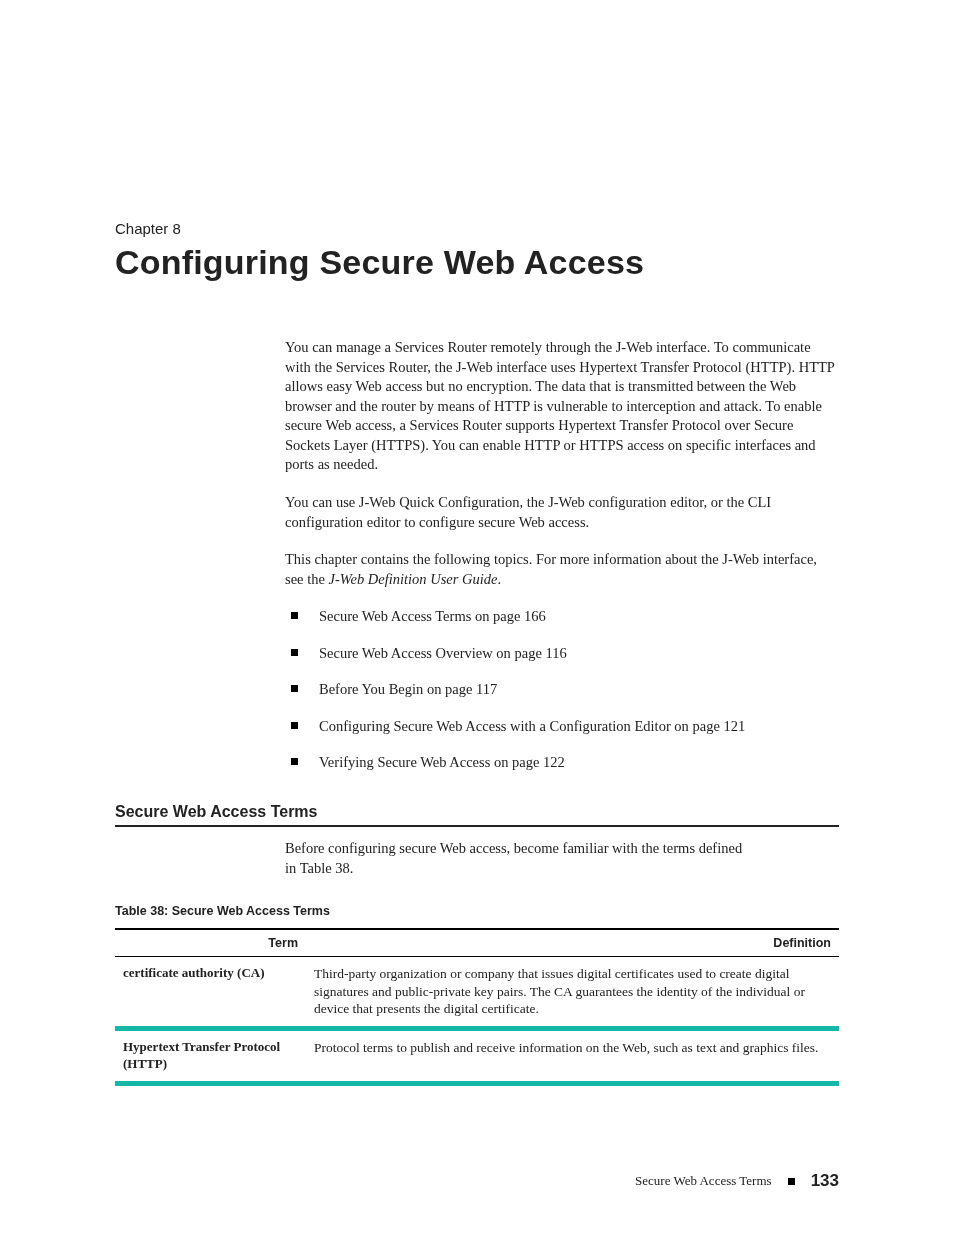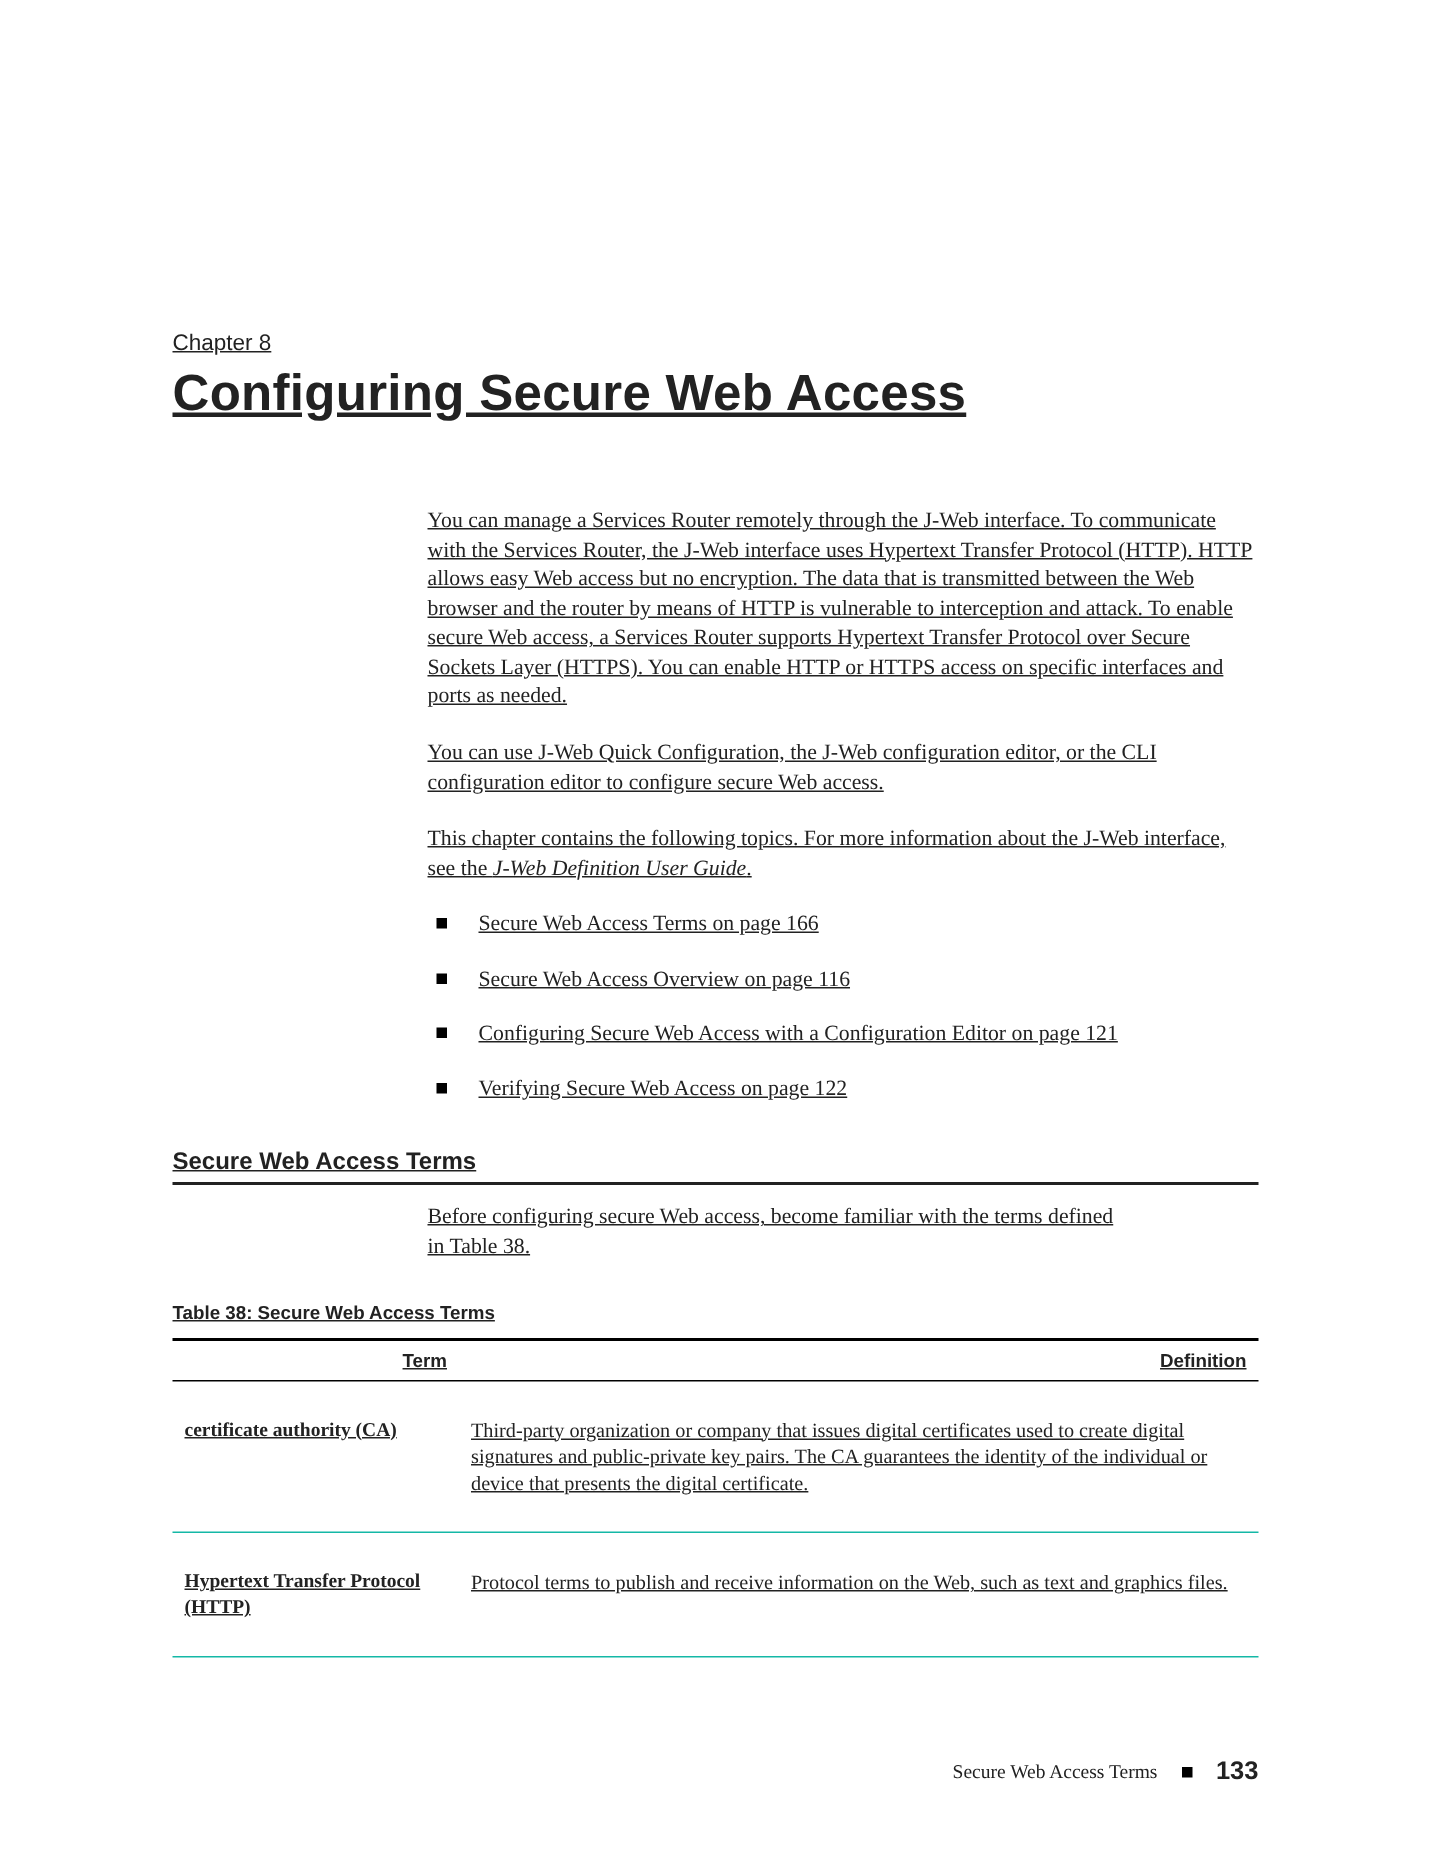--- a/index.html
+++ b/index.html
@@ -9,21 +9,20 @@
     font-family: Georgia, "Times New Roman", serif;
     color: #222;
     width: 954px;
     height: 1235px;
     position: relative;
     box-sizing: border-box;
   }
   .page {
     padding: 220px 115px 0 115px;
     box-sizing: border-box;
-    text-decoration: underline;
   }
   .chapter-label {
     font-family: Verdana, Arial, sans-serif;
     font-size: 15px;
     margin: 0 0 6px 0;
   }
   .chapter-title {
     font-family: Arial, Helvetica, sans-serif;
     font-weight: 900;
     font-size: 34px;
@@ -88,23 +87,23 @@
     text-align: right;
     font-family: Arial, Helvetica, sans-serif;
     font-weight: 900;
     font-size: 12.5px;
     padding: 6px 8px;
     border-top: 2px solid #000;
     border-bottom: 1px solid #000;
     font-stretch: condensed;
   }
   table.terms tbody td {
-    padding: 24px 8px;
+    padding: 8px 8px;
     vertical-align: top;
-    border-bottom: 1px solid #14b8a6;
+    border-bottom: 5px solid #14b8a6;
     line-height: 1.3;
   }
   table.terms tbody td.term {
     font-weight: bold;
     width: 175px;
     font-family: Georgia, serif;
     font-size: 13px;
   }
   .footer {
     position: absolute;
@@ -137,20 +136,21 @@
   <div class="body-block">
     <p>You can manage a Services Router remotely through the J-Web interface. To communicate with the Services Router, the J-Web interface uses Hypertext Transfer Protocol (HTTP). HTTP allows easy Web access but no encryption. The data that is transmitted between the Web browser and the router by means of HTTP is vulnerable to interception and attack. To enable secure Web access, a Services Router supports Hypertext Transfer Protocol over Secure Sockets Layer (HTTPS). You can enable HTTP or HTTPS access on specific interfaces and ports as needed.</p>
     <p>You can use J-Web Quick Configuration, the J-Web configuration editor, or the CLI configuration editor to configure secure Web access.</p>
     <p>
       <span>This chapter contains the following topics. For more information about the J-Web interface, see the </span><span class="italic">J-Web Definition User Guide</span><span>.</span>
     </p>
 
     <ul class="topics">
       <li>Secure Web Access Terms on page 166</li>
       <li>Secure Web Access Overview on page 116</li>
+      <li>Before You Begin on page 117</li>
       <li>Configuring Secure Web Access with a Configuration Editor on page 121</li>
       <li>Verifying Secure Web Access on page 122</li>
     </ul>
   </div>
 
   <div class="section-heading">Secure Web Access Terms</div>
   <hr class="section-rule">
 
   <div class="body-block">
     <p style="max-width:460px;">Before configuring secure Web access, become familiar with the terms defined in Table 38.</p>

